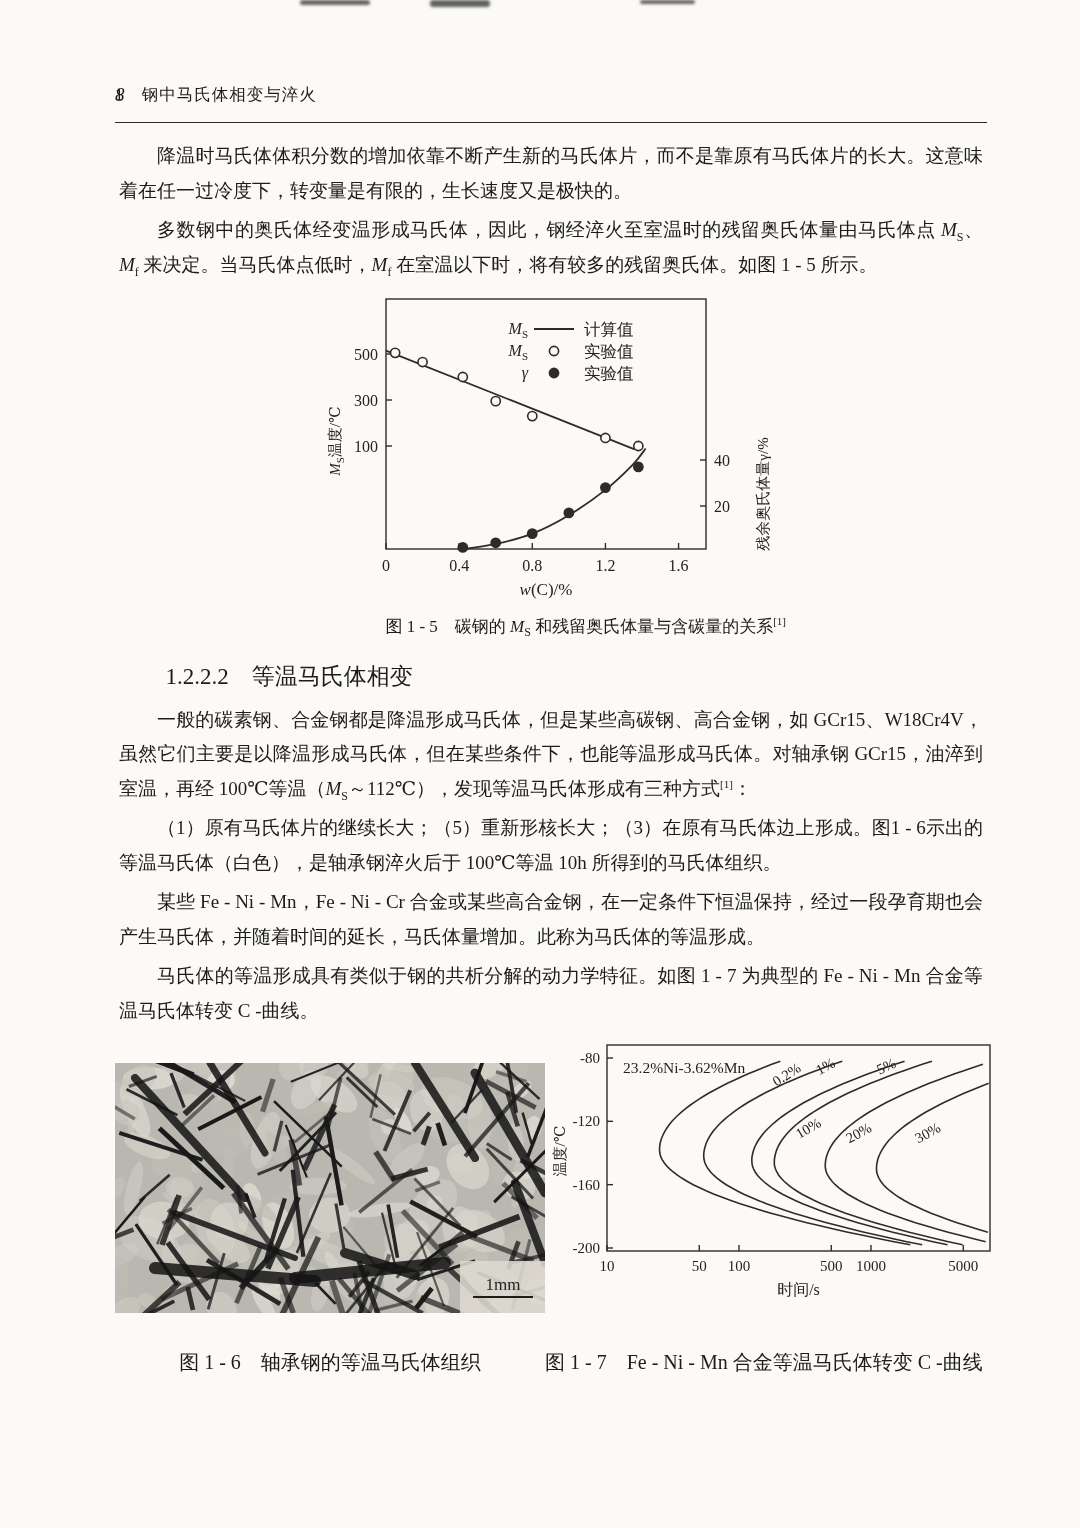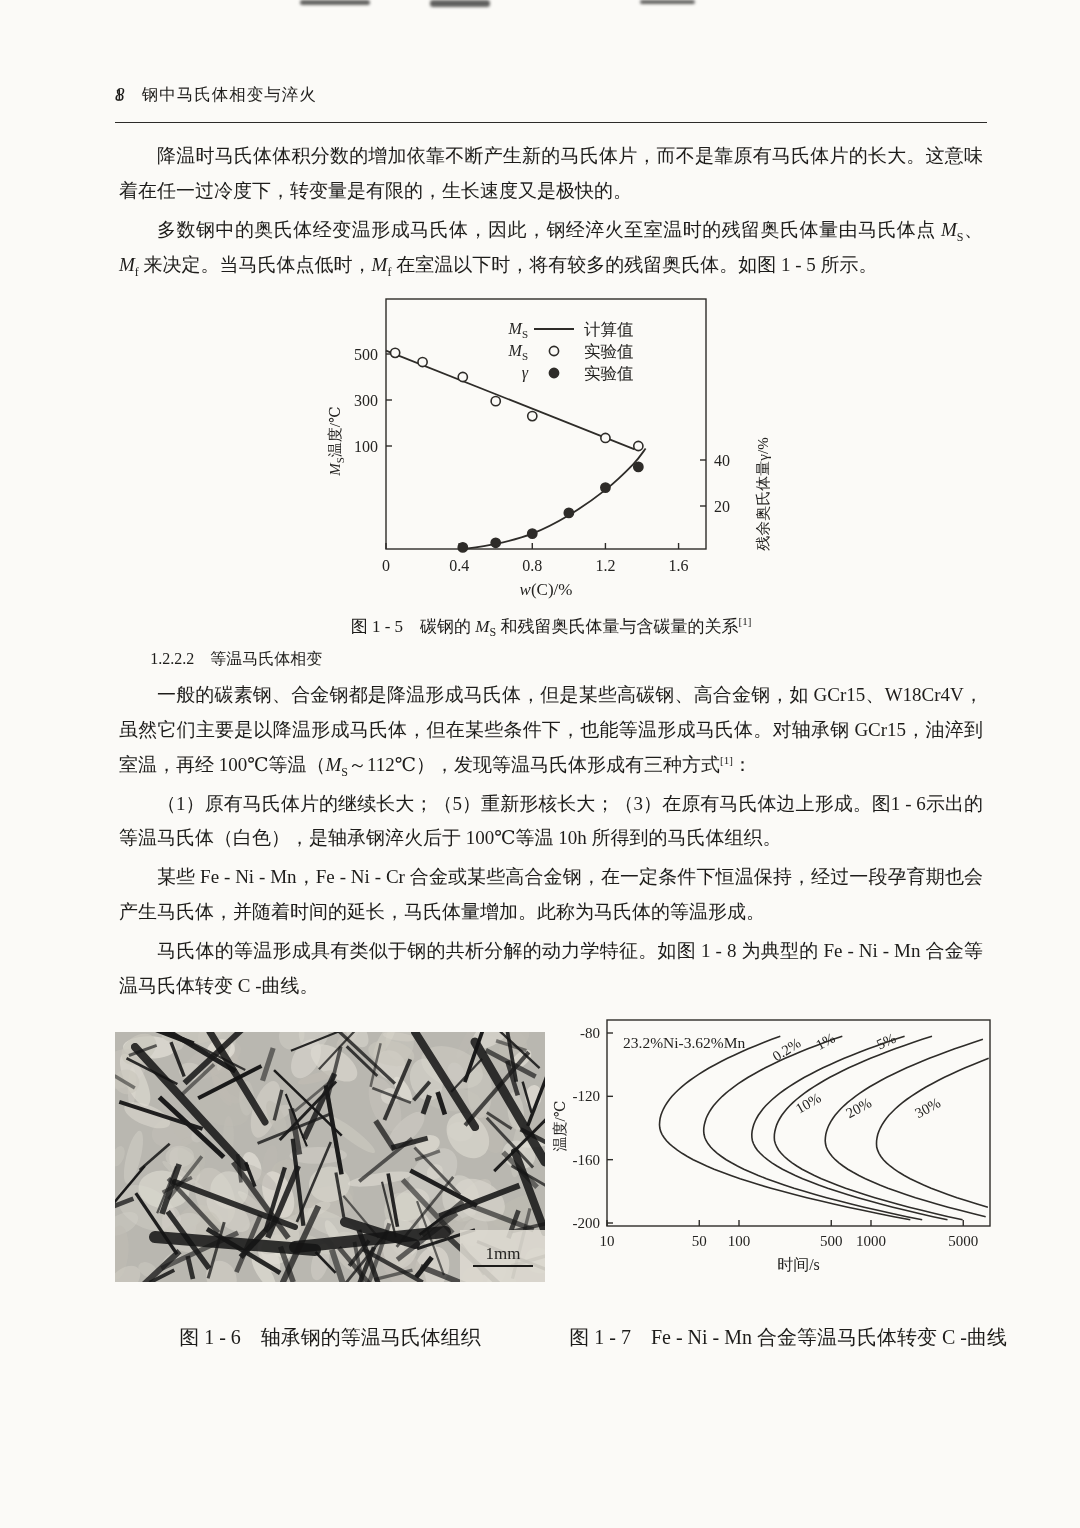--- a/index.html
+++ b/index.html
@@ -6,32 +6,32 @@
   .page{position:relative;width:1080px;height:1528px;background:#fbfaf7;overflow:hidden;
         font-family:"Liberation Serif","DejaVu Serif",serif;color:#1d1c1a;}
   .artifact{position:absolute;background:#3a3a38;border-radius:3px;filter:blur(1.5px);opacity:.8;}
   .content{position:absolute;left:115px;top:84px;width:872px;}
   .page-header{display:flex;align-items:baseline;position:relative;height:30px;}
   .page-num{font-style:italic;font-size:19px;}
   .chapter-title{position:absolute;left:0;right:0;text-align:left;font-size:16.5px;letter-spacing:1px;}
   .header-rule{border:none;border-top:1.6px solid #2c2b29;margin:8px 0 0 0;}
   .body-text{margin-top:16px;font-size:19px;line-height:1.84;}
   .body-text p{margin:4px;text-indent:2em;text-align:justify;}
-  .sec-heading{margin:4px 0 2px 0;font-size:16px;line-height:1.84;text-indent:2.2em;}
+  .sec-heading{margin:16px 0 2px 0;font-size:23px;line-height:1.84;text-indent:2.2em;}
   sub{font-size:12px;}
   sup.ref{font-size:11px;}
   i.var{font-family:"Liberation Serif",serif;}
   .fig5-block{width:470px;margin:6px auto 0 auto;}
-  .fig-caption{text-align:center;font-size:17px;margin-top:2px;}
+  .fig-caption{text-align:right;font-size:17px;margin-top:2px;}
   .figures-row{position:relative;height:296px;margin-top:8px;}
-  .micrograph-wrap{position:absolute;left:0;top:20px;width:468px;height:250px;}
+  .micrograph-wrap{position:absolute;left:0;top:26px;width:468px;height:250px;}
   .cchart-wrap{position:absolute;left:430px;top:-4px;width:462px;height:285px;}
   .captions-row{position:relative;height:34px;margin-top:16px;font-size:20px;}
   .caption-left{position:absolute;left:0;width:430px;text-align:center;}
-  .caption-right{position:absolute;left:430px;width:462px;text-align:right;}
+  .caption-right{position:absolute;left:430px;width:462px;text-align:left;}
   svg text{font-family:"Liberation Serif","DejaVu Serif",serif;fill:#242321;}
 </style>
 </head>
 <body>
 
 <div class="page">
 
   <div class="artifact" style="left:300px;top:0;width:70px;height:5px"></div>
   <div class="artifact" style="left:430px;top:0;width:60px;height:7px"></div>
   <div class="artifact" style="left:640px;top:0;width:55px;height:4px"></div>
@@ -108,21 +108,21 @@
           </svg></div>
       <div class="fig-caption">图 1 - 5　碳钢的 <i class="var">M</i><sub>S</sub> 和残留奥氏体量与含碳量的关系<sup class="ref">[1]</sup></div>
     </div>
 
     <div class="sec-heading">1.2.2.2　等温马氏体相变</div>
 
     <div class="body-text" style="margin-top:2px">
       <p>一般的碳素钢、合金钢都是降温形成马氏体，但是某些高碳钢、高合金钢，如 GCr15、W18Cr4V，虽然它们主要是以降温形成马氏体，但在某些条件下，也能等温形成马氏体。对轴承钢 GCr15，油淬到室温，再经 100℃等温（<i class="var">M</i><sub>S</sub>～112℃），发现等温马氏体形成有三种方式<sup class="ref">[1]</sup>：</p>
       <p>（1）原有马氏体片的继续长大；（5）重新形核长大；（3）在原有马氏体边上形成。图1 - 6示出的等温马氏体（白色），是轴承钢淬火后于 100℃等温 10h 所得到的马氏体组织。</p>
       <p>某些 Fe - Ni - Mn，Fe - Ni - Cr 合金或某些高合金钢，在一定条件下恒温保持，经过一段孕育期也会产生马氏体，并随着时间的延长，马氏体量增加。此称为马氏体的等温形成。</p>
-      <p>马氏体的等温形成具有类似于钢的共析分解的动力学特征。如图 1 - 8 为典型的 Fe - Ni - Mn 合金等温马氏体转变 C -曲线。</p>
+      <p>马氏体的等温形成具有类似于钢的共析分解的动力学特征。如图 1 - 7 为典型的 Fe - Ni - Mn 合金等温马氏体转变 C -曲线。</p>
     </div>
 
     <div class="figures-row">
       <div class="micrograph-wrap" id="micrograph"><svg viewBox="0 0 430 250" width="430" height="250">
             <rect x="0" y="0" width="430" height="250" fill="#b9b7b0"></rect>
             <g>
               <ellipse cx="31.516840592958033" cy="175.85299746133387" rx="31.279968534596264" ry="19.52878985926509" fill="#d8d5cc" opacity="0.36" transform="rotate(29 31.516840592958033 175.85299746133387)"></ellipse>
               <ellipse cx="345.1855180459097" cy="99.73242145497352" rx="9.569750780239701" ry="12.708899654448032" fill="#c9c6bd" opacity="0.80" transform="rotate(97 345.1855180459097 99.73242145497352)"></ellipse>
               <ellipse cx="113.51127347210422" cy="103.83720434037969" rx="19.90040808543563" ry="5.467626586556435" fill="#bfbcb3" opacity="0.73" transform="rotate(90 113.51127347210422 103.83720434037969)"></ellipse>
               <ellipse cx="423.8568418705836" cy="228.569035010878" rx="12.657522136345506" ry="14.208687283098698" fill="#d8d5cc" opacity="0.58" transform="rotate(108 423.8568418705836 228.569035010878)"></ellipse>

